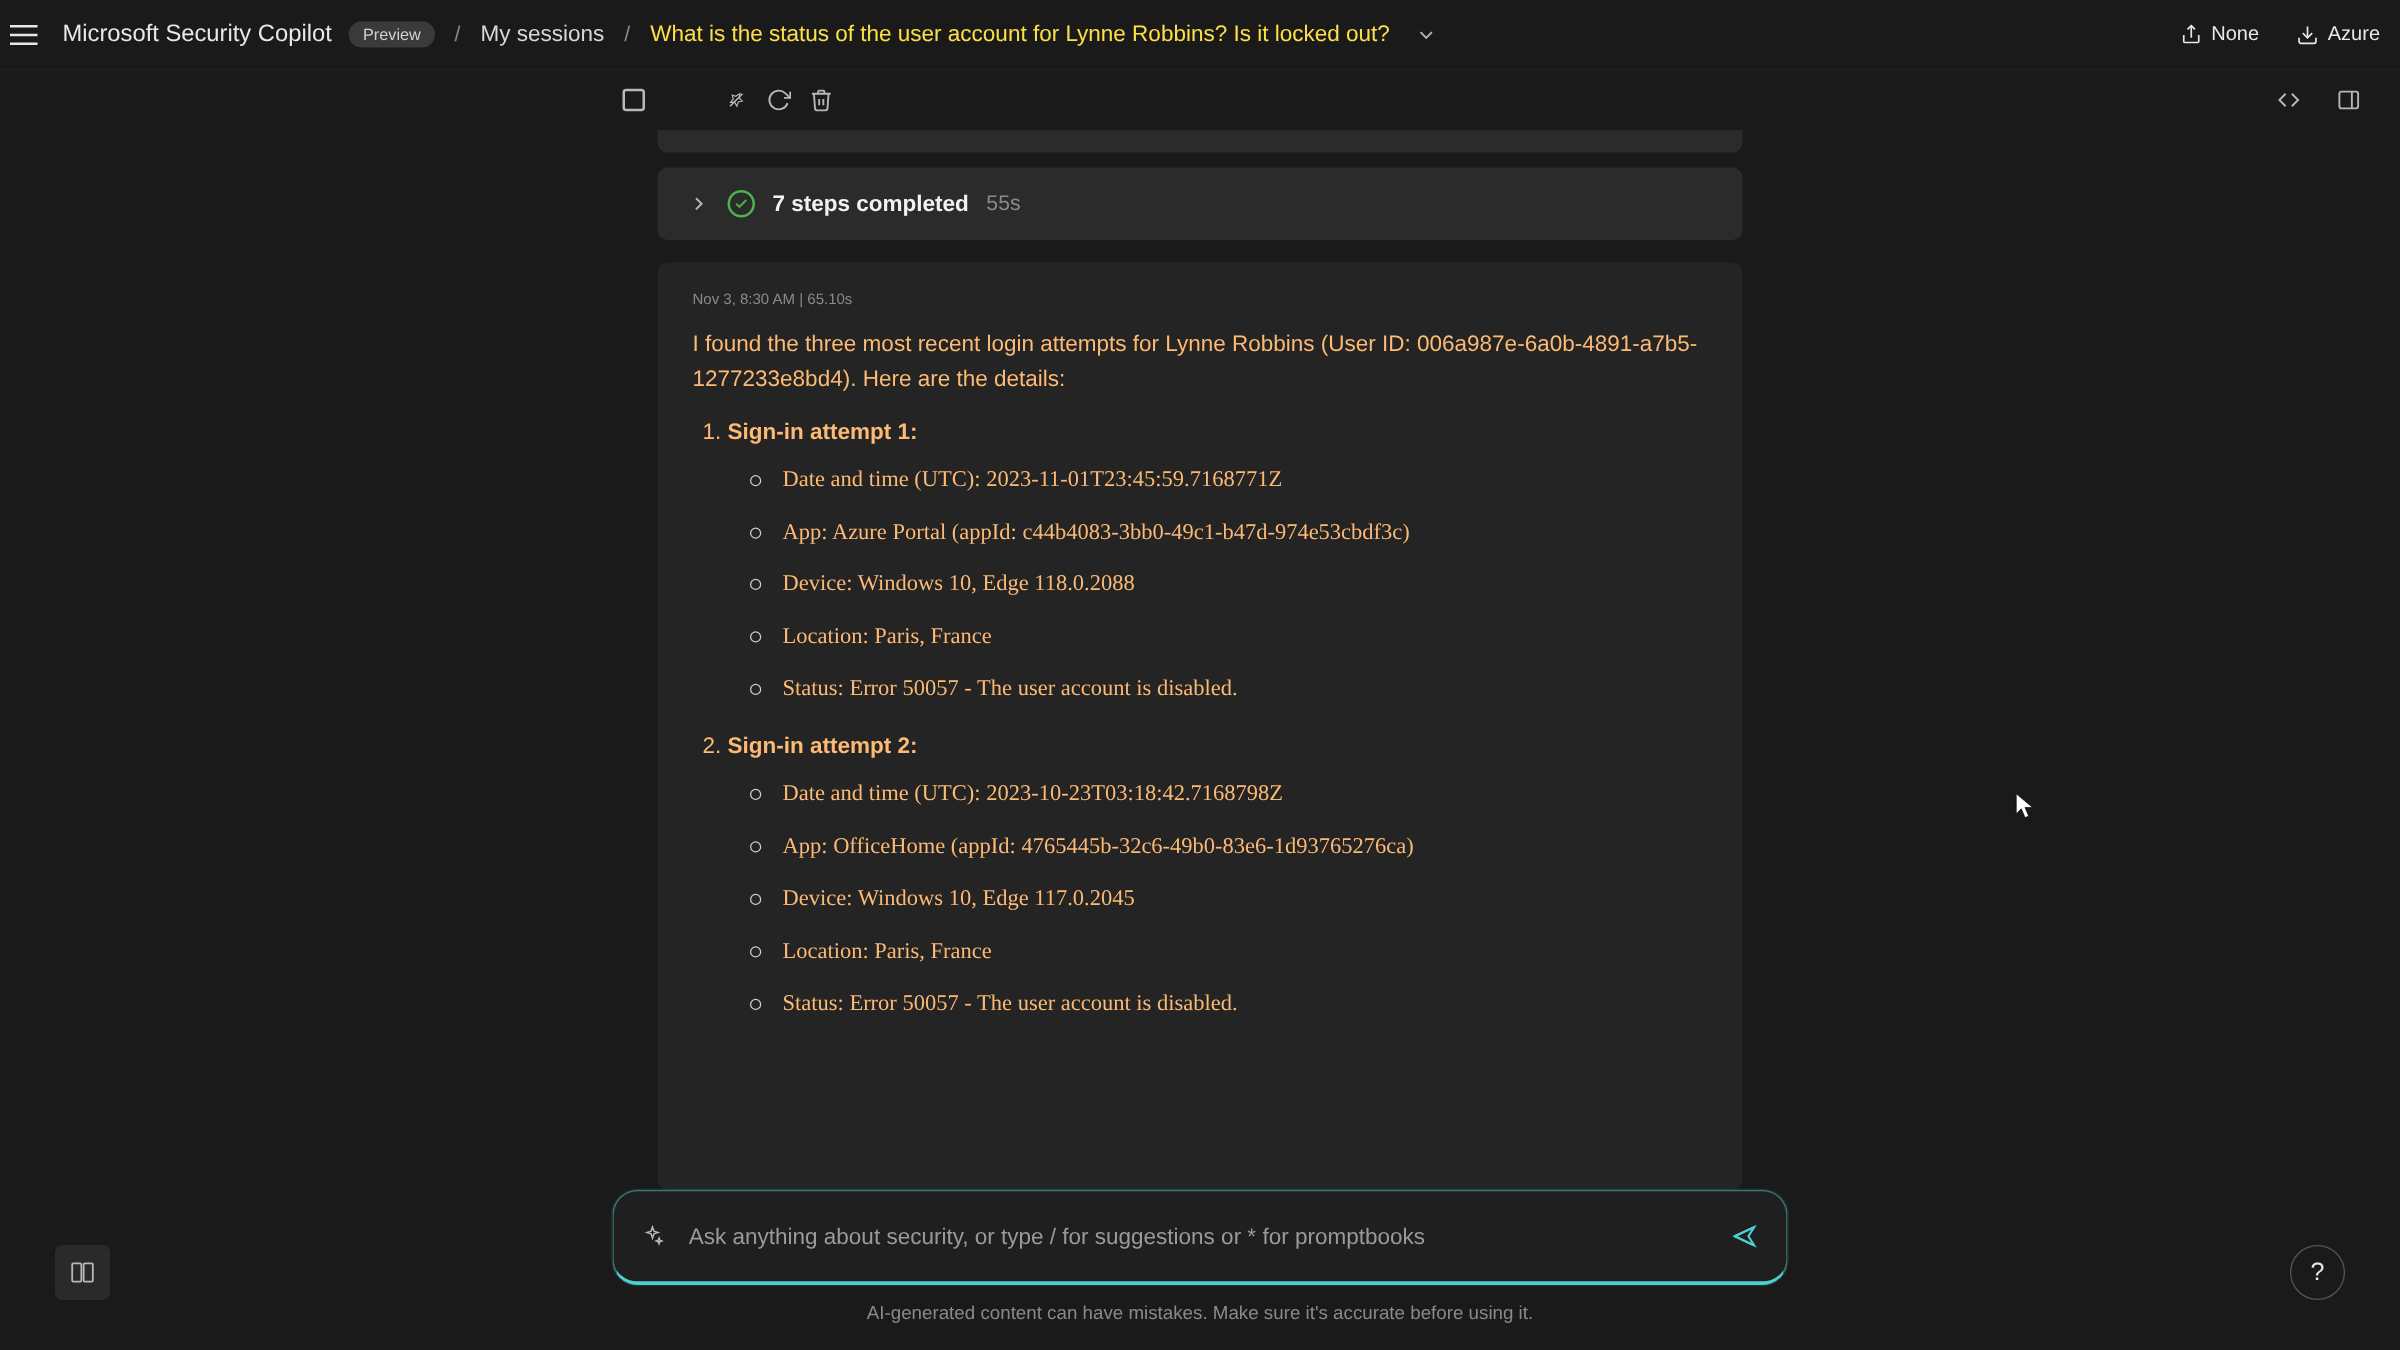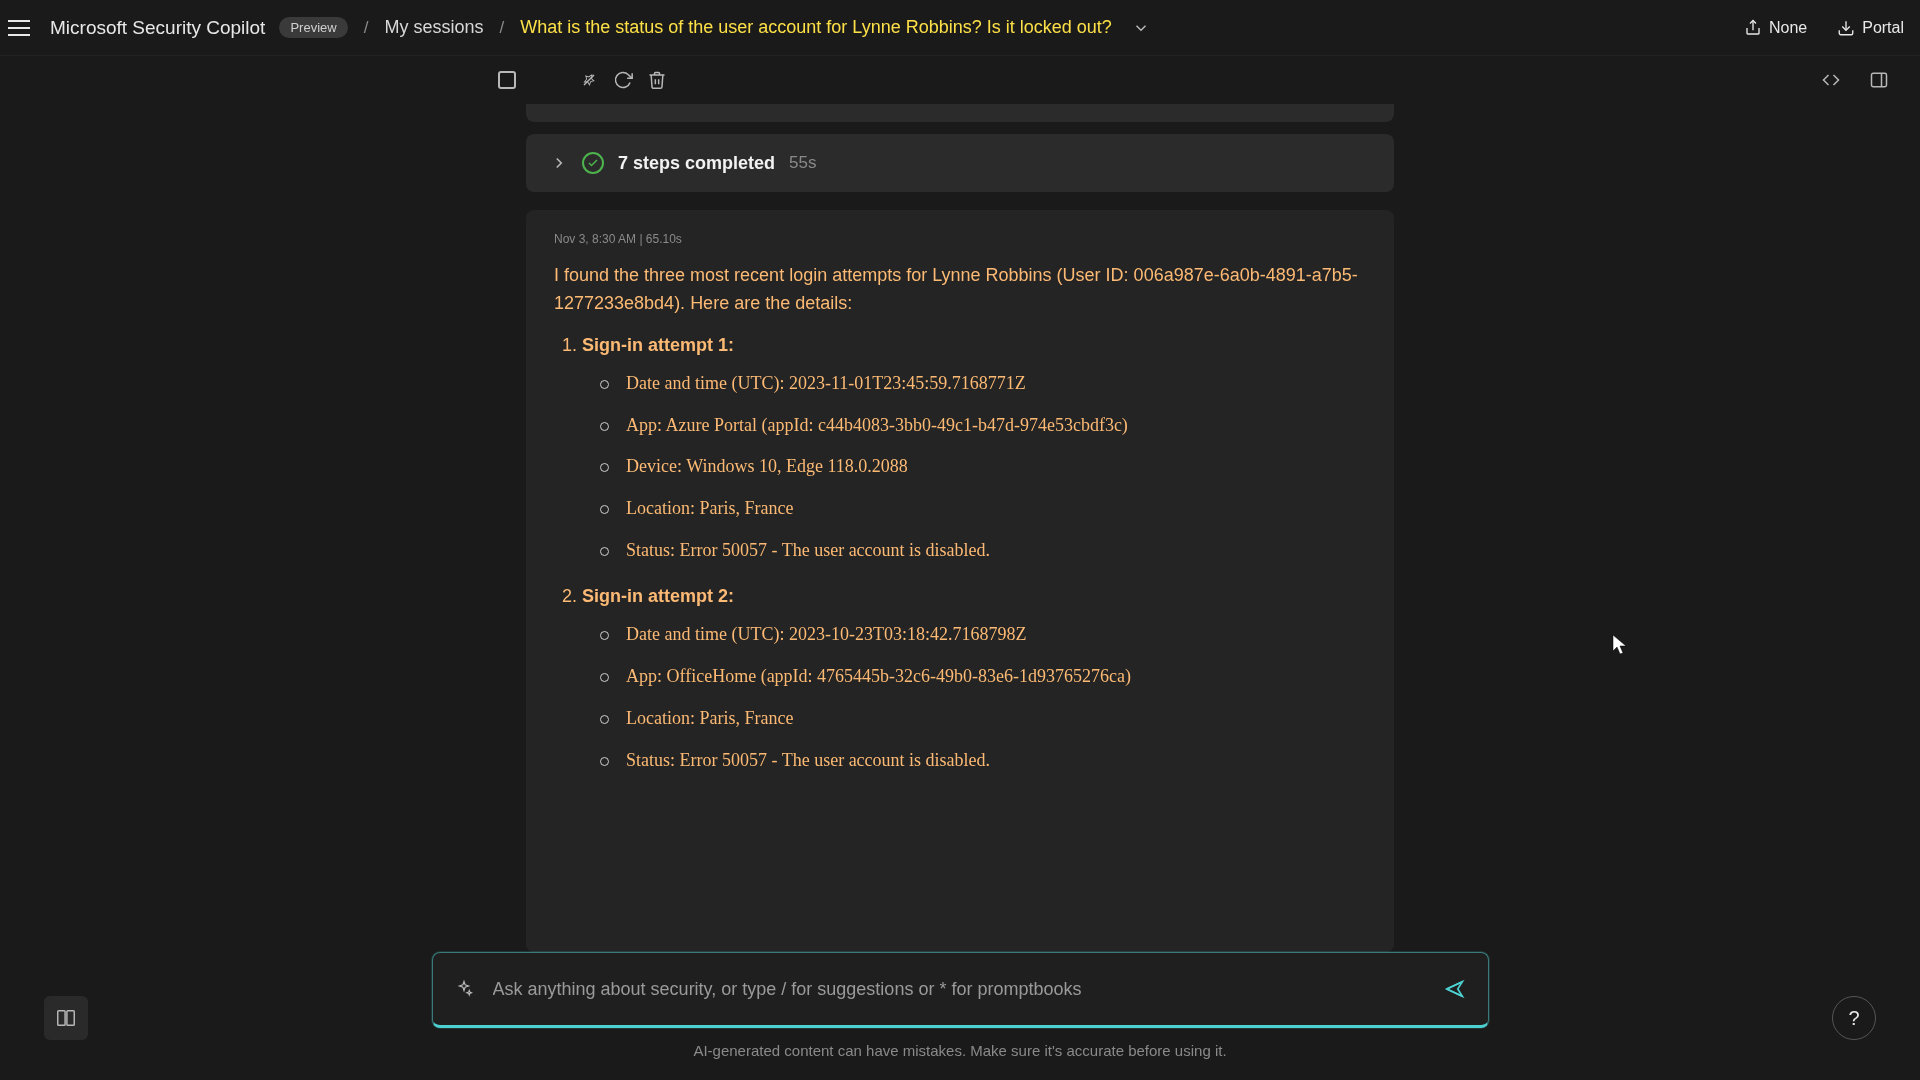--- a/index.html
+++ b/index.html
@@ -170,25 +170,25 @@
 
   
   .bottom-zone {
     position: absolute;
     bottom: 0; left: 0; right: 0;
     display: flex; flex-direction: column; align-items: center;
     padding-bottom: 14px;
     height: 128px;
   }
   .prompt-box {
-    width: 1057px;
+    width: 940px;
     background: #1f1f1f;
     border: 1px solid #3a7a7a;
     border-bottom: 3px solid var(--accent-teal);
-    border-radius: 8px;
+    border-radius: 20px;
     height: 76px;
     display: flex; align-items: center;
     padding: 0 22px;
     gap: 18px;
     box-shadow: 0 0 0 1px rgba(77,208,208,0.15);
   }
   .prompt-box .sparkle { color: var(--text-dim); width:18px; height:18px; display:flex;}
   .prompt-box input {
     flex: 1;
     background: transparent;
@@ -264,21 +264,21 @@
         <line x1="12" y1="2" x2="12" y2="15"></line>
       </svg>
     <span>None</span>
   </div>
   <div class="topbtn">
     <svg viewBox="0 0 24 24" fill="none" stroke="currentColor" stroke-width="1.8">
         <path d="M21 15v4a2 2 0 01-2 2H5a2 2 0 01-2-2v-4"></path>
         <polyline points="7 10 12 15 17 10"></polyline>
         <line x1="12" y1="15" x2="12" y2="3"></line>
       </svg>
-    <span>Portal</span>
+    <span>Azure</span>
   </div>
 </div>
 
 <div class="actionbar">
   <div class="iconbtn square"></div>
   <div class="gap"></div>
   <div class="iconbtn">
     <svg viewBox="0 0 24 24" fill="none" stroke="currentColor" stroke-width="1.6">
         <path d="M12 2l3 6 5 1-4 4 1 6-5-3-5 3 1-6-4-4 5-1z" transform="rotate(30 12 12) scale(0.7) translate(5 5)"></path>
         <line x1="6" y1="18" x2="18" y2="6"></line>
@@ -346,20 +346,21 @@
               <li>Device: Windows 10, Edge 118.0.2088</li>
               <li>Location: Paris, France</li>
               <li>Status: Error 50057 - The user account is disabled.</li>
             </ul>
           </li>
           <li>
             <span class="attempt-title">Sign-in attempt 2:</span>
             <ul>
               <li>Date and time (UTC): 2023-10-23T03:18:42.7168798Z</li>
               <li>App: OfficeHome (appId: 4765445b-32c6-49b0-83e6-1d93765276ca)</li>
+              <li>Device: Windows 10, Edge 117.0.2045</li>
               <li>Location: Paris, France</li>
               <li>Status: Error 50057 - The user account is disabled.</li>
             </ul>
           </li>
         </ol>
       </div>
       <div class="fade-bottom"></div>
     </div>
   </div>
 </div>

